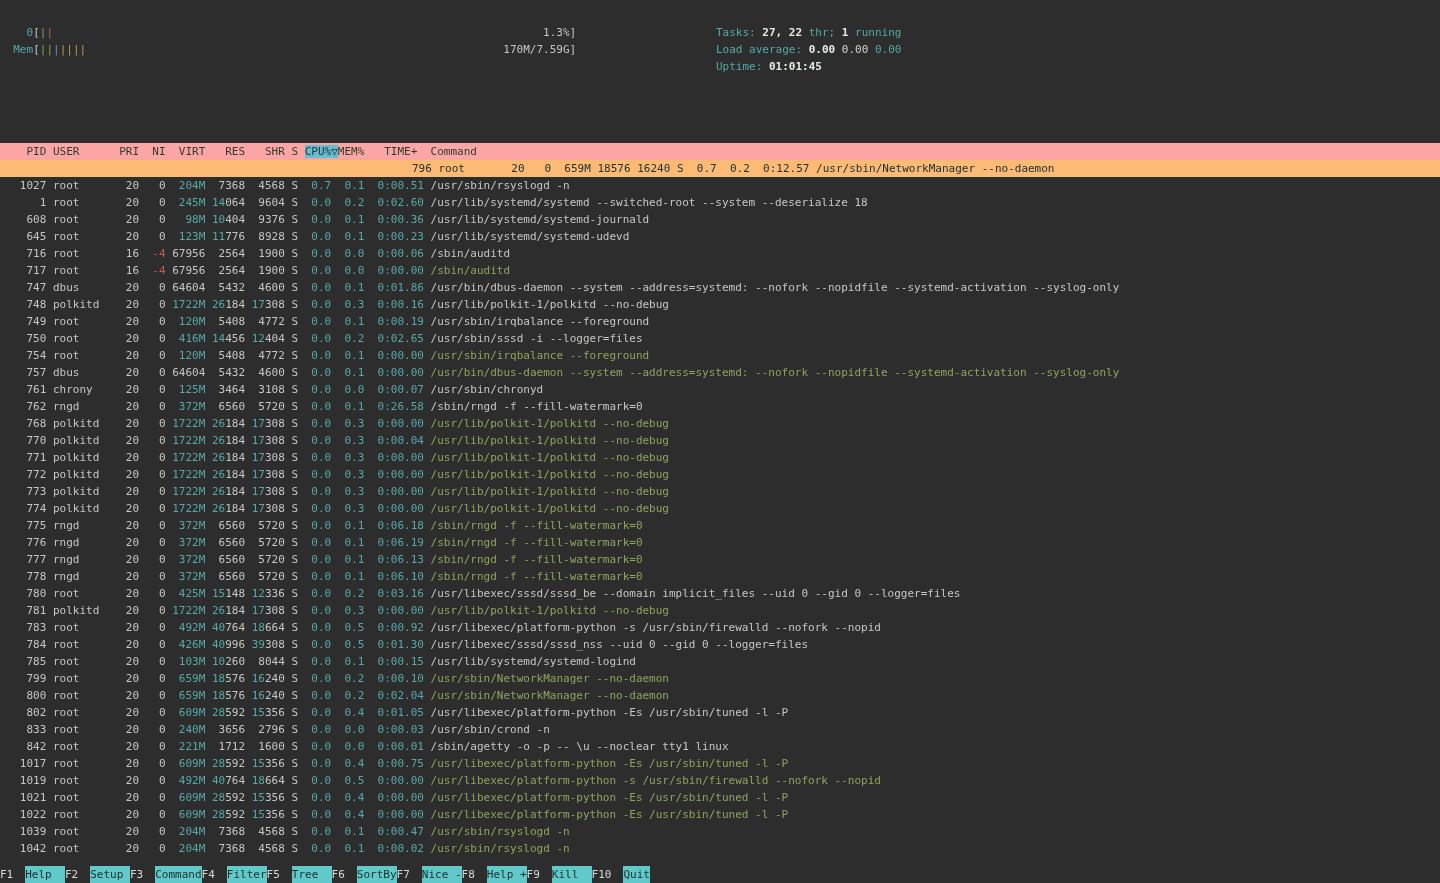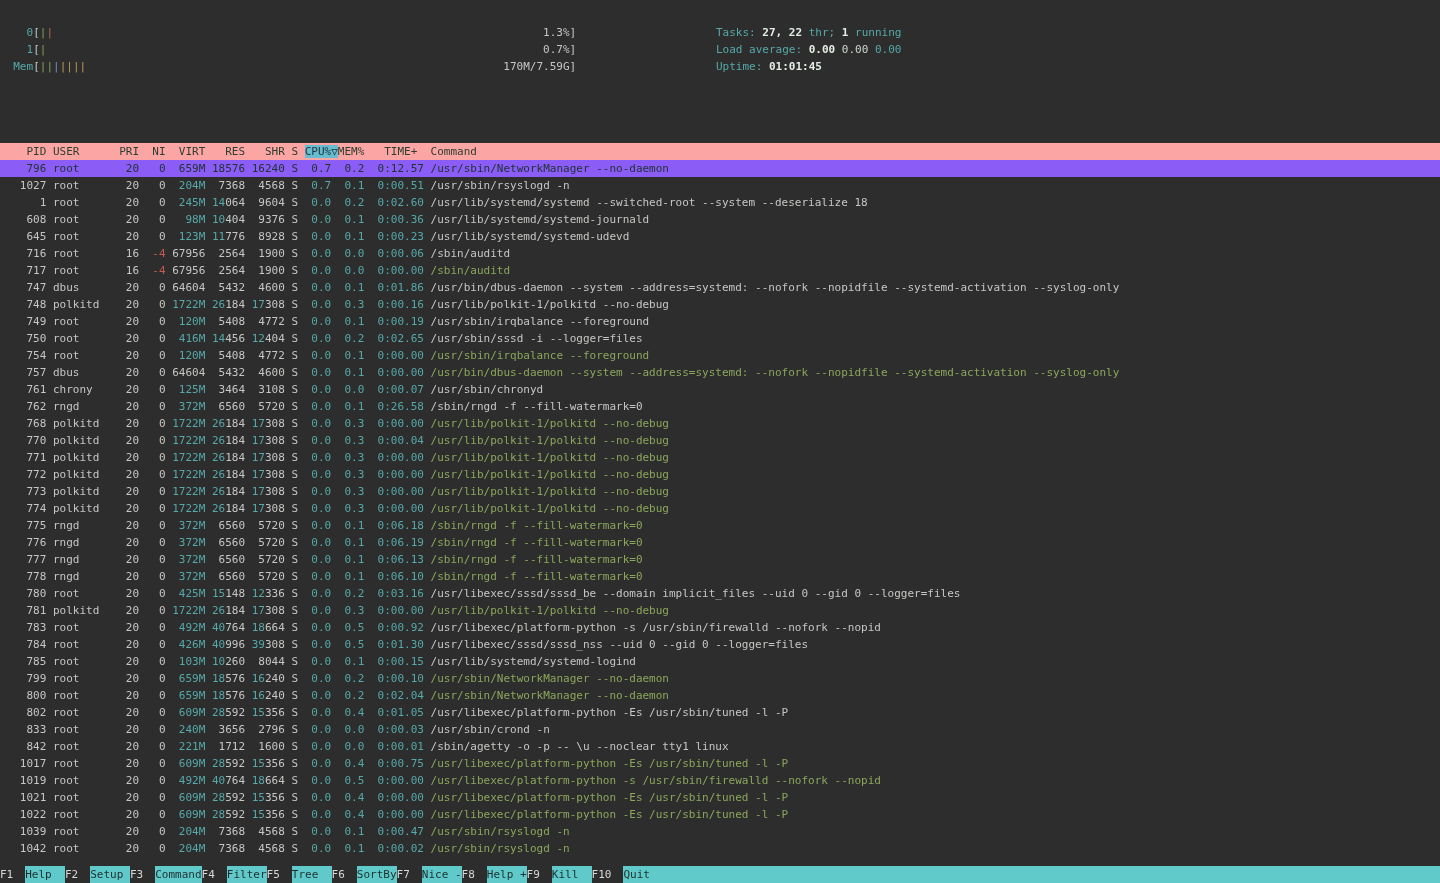--- a/index.html
+++ b/index.html
@@ -7,50 +7,49 @@
     position:relative;width:1440px;height:883px;background:#2d2d2d;overflow:hidden;
     font-family:"DejaVu Sans Mono",monospace;font-size:11px;font-weight:normal;
   }
   .line{height:17px;line-height:17px;white-space:pre;}
   .meters{position:absolute;left:0;top:24px;}
   .summary{position:absolute;left:716px;top:24px;}
   .thead{position:absolute;left:0;top:143px;width:1440px;background:#fca5a5;color:#2e3d2e;}
   .thead span{color:#2e3d2e;}
   .thead .hl{background:#68bcd0;color:#1d333b;}
   .rows{position:absolute;left:0;top:160px;width:1440px;}
-  .footer{position:absolute;left:0;top:866px;width:1440px;height:17px;display:flex;}
+  .footer{position:absolute;left:0;top:866px;width:1440px;height:17px;display:flex;align-items:flex-end;}
   .footer span{white-space:pre;line-height:17px;display:inline-block;}
   .fkey{color:#d8d8d6;background:#2d2d2d;}
   .flabel{background:#60caca;color:#1e2f2f;margin-left:12px;}
   .ffill{background:#60caca;flex:1;}
   .t-gray{color:#c6c6c4}
   .t-teal{color:#57a8a8}
   .t-green{color:#8ca65c}
   .t-red{color:#c25b52}
   .b-green{color:#7fa357}
   .b-yellow{color:#bb9b50}
   .b-blue{color:#6e94bb}
   .b-red{color:#ac6a52}
   .s-lbl{color:#57a8a8}
   .s-val{color:#e4ede4;font-weight:bold}
   .s-val2{color:#cdd9cd}
   .row span{color:#c6c6c4;}
   .row .t-teal{color:#57a8a8}
   .row .t-green{color:#8ca65c}
   .row .t-red{color:#c25b52}
-  .row.selected{background:#8b5cf6;}
+  .row.selected{background:#fdba74;text-align:center;}
   .row.selected span{color:#203434 !important;}
 </style>
 </head>
 <body>
 
 <div class="screen">
   <div class="meters" id="meters">
       <div class="line"><span class="t-teal">    0</span><span class="t-gray">[</span><span class="b-green">|</span><span class="b-red">|</span><span>                                                                          </span><span class="t-gray">1.3%</span><span class="t-gray">]</span></div>
-      <div class="line"><span class="t-teal">    1</span><span class="t-gray">[</span><span class="b-green">|</span><span>                                                                           </span><span class="t-gray">0.7%</span><span class="t-gray">]</span></div>
       <div class="line"><span class="t-teal">  Mem</span><span class="t-gray">[</span><span class="b-green">|</span><span class="b-green">|</span><span class="b-blue">|</span><span class="b-yellow">|</span><span class="b-yellow">|</span><span class="b-yellow">|</span><span class="b-yellow">|</span><span>                                                               </span><span class="t-gray">170M/7.59G</span><span class="t-gray">]</span></div>
     </div>
   <div class="summary" id="summary">
       <div class="line"><span class="s-lbl">Tasks: </span><span class="s-val">27, 22</span><span class="s-lbl"> thr; </span><span class="s-val">1</span><span class="s-lbl"> running</span></div>
       <div class="line"><span class="s-lbl">Load average: </span><span class="s-val">0.00 </span><span class="s-val2">0.00 </span><span class="s-lbl">0.00</span></div>
       <div class="line"><span class="s-lbl">Uptime: </span><span class="s-val">01:01:45</span></div>
     </div>
   <div class="thead line" id="thead"><span>    PID</span><span> </span><span>USER     </span><span> </span><span>PRI</span><span> </span><span> NI</span><span> </span><span> VIRT</span><span> </span><span>  RES</span><span> </span><span>  SHR</span><span> </span><span>S</span><span> </span><span class="hl">CPU%</span><span class="hl">▽</span><span>MEM%</span><span> </span><span>  TIME+ </span><span> </span><span>Command</span></div>
   <div class="rows" id="rows">
       <div class="line row selected"><span class="t-gray">    796</span><span> </span><span class="t-gray">root     </span><span> </span><span class="t-gray"> 20</span><span> </span><span class="t-gray">  0</span><span> </span><span class="t-teal"> 659M</span><span> </span><span class="t-teal">18</span><span class="t-gray">576</span><span> </span><span class="t-teal">16</span><span class="t-gray">240</span><span> </span><span class="t-gray">S</span><span> </span><span class="t-teal"> 0.7</span><span> </span><span class="t-teal"> 0.2</span><span> </span><span class="t-teal"> 0:12.57</span><span> </span><span class="t-gray">/usr/sbin/NetworkManager --no-daemon</span></div>

